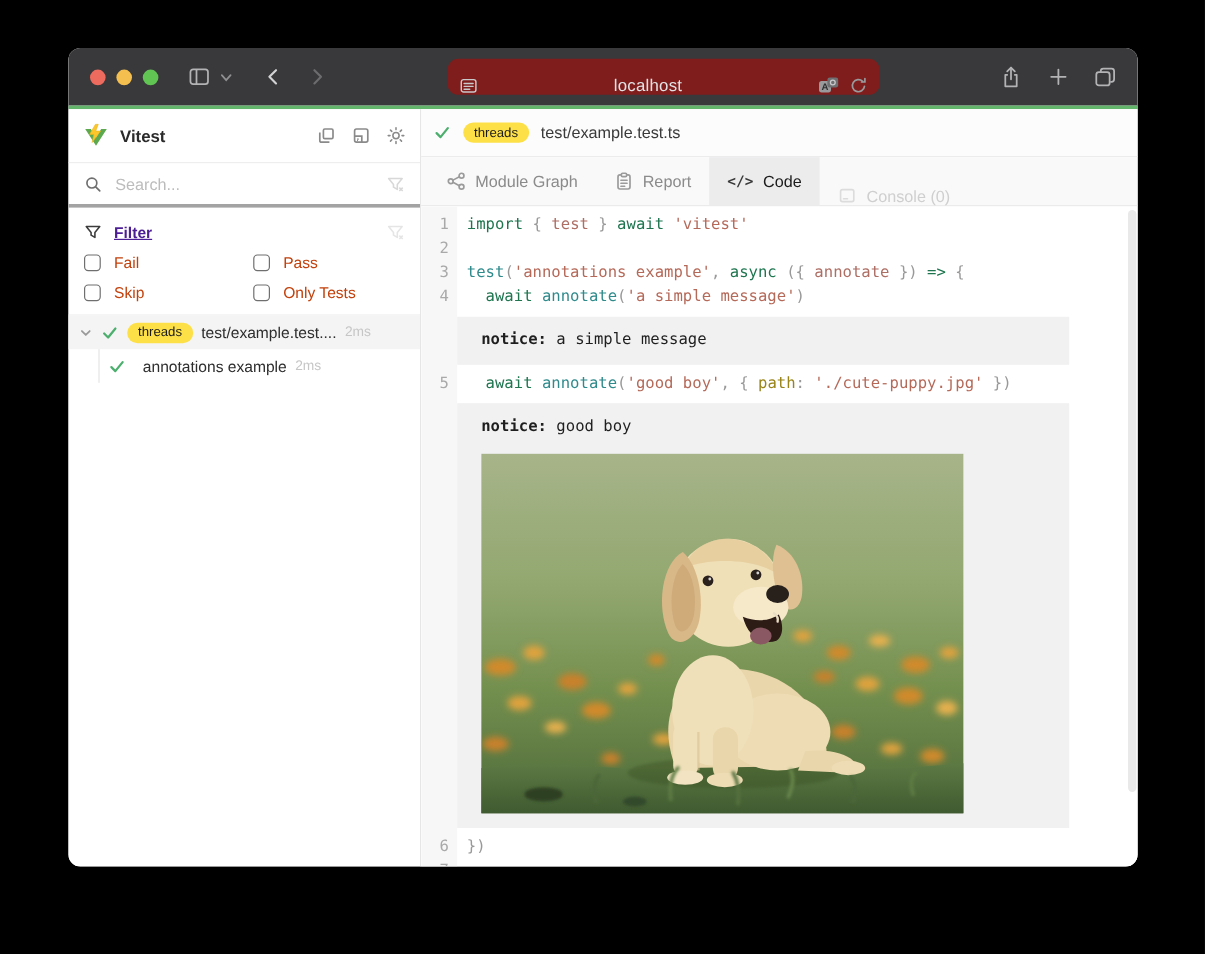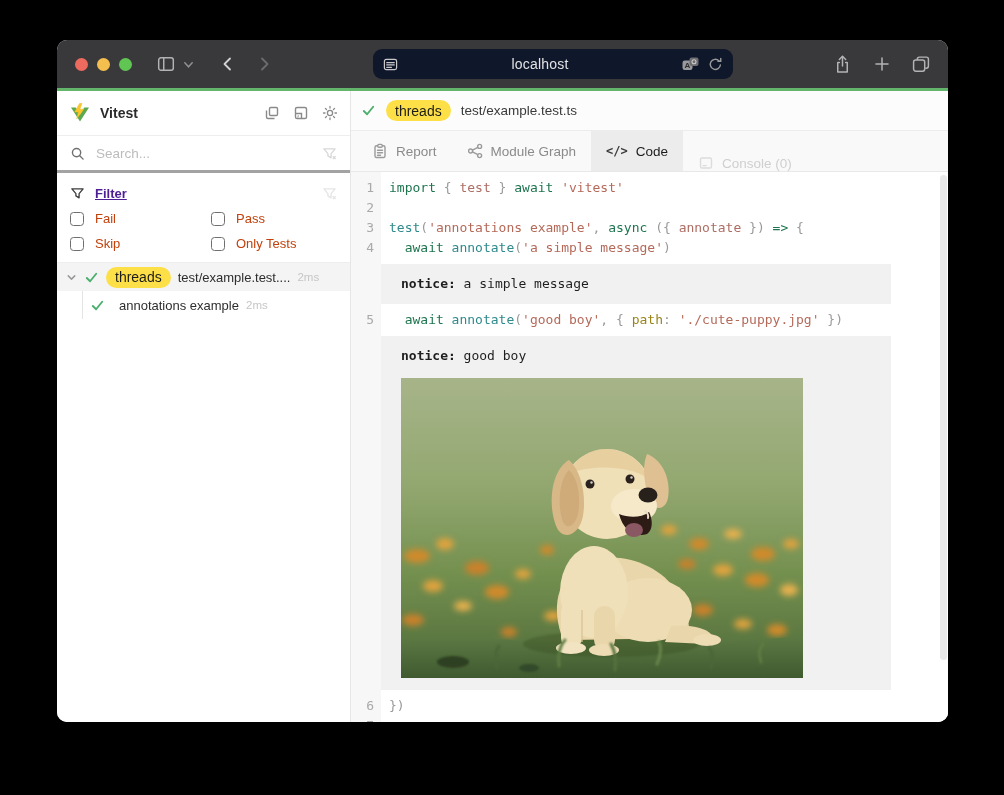--- a/index.html
+++ b/index.html
@@ -8,22 +8,22 @@
   svg { display:block; }
 
   .window { position:absolute; left:57px; top:40px; width:891px; height:682px;
     border-radius:10px; overflow:hidden; background:#fff; display:flex; flex-direction:column; }
 
   
   .chrome { flex:0 0 48px; background:#39393b; display:flex; align-items:center; padding:0 18px; }
   .traffic { display:flex; gap:9px; }
   .dot { width:13px; height:13px; border-radius:50%; }
   .chrome-ic { color:#b3b3b5; display:flex; align-items:center; }
-  .addr { width:360px; height:30px; background:#0f172a; border-radius:9px; display:flex;
-    align-items:center; padding:0 10px; color:#e3e3e5; font-size:14px; }
+  .addr { width:360px; height:30px; background:#7f1d1d; border-radius:9px; display:flex;
+    align-items:flex-end; padding:0 10px; color:#e3e3e5; font-size:14px; }
   .addr .url { flex:1; text-align:center; letter-spacing:.2px; }
   .spacer { flex:1; }
 
   .progress { flex:0 0 3px; background:#62b56a; }
 
   .app { flex:1; display:flex; min-height:0; background:#fff; }
 
   
   .sidebar { flex:0 0 294px; border-right:1px solid #e6e6e6; display:flex; flex-direction:column; min-height:0; }
   .sb-header { flex:0 0 45px; display:flex; align-items:center; padding:0 12px; border-bottom:1px solid #eeeeee; }
@@ -36,21 +36,21 @@
   .filter-head .lbl { margin-left:10px; font-size:13px; font-weight:700; color:#4c1d95; flex:1;text-decoration:underline; }
   .filter-grid { margin-top:10px; display:grid; grid-template-columns:141px 1fr; row-gap:10px; }
   .cb { display:flex; align-items:center; font-size:13px; color:#c2410c; }
   .cb .box { width:14px; height:14px; border:1.5px solid #6f6f6f; border-radius:3.5px; margin-right:11px; }
   .sb-stats { padding:8px 4px 9px; border-bottom:1px solid #eeeeee; text-align:center;
     font-size:12.5px; font-weight:700; line-height:17px; color:#444; }
   .tree { flex:1; min-height:0; }
   .tree-row { height:28px; display:flex; align-items:center; padding:0 8px; font-size:13px; color:#2e2e2e; }
   .tree-row.selected { background:#f4f4f5; }
   .tree-row .guide { align-self:stretch; width:1px; background:#e4e4e4; margin-left:17px; margin-right:7px; }
-  .badge { background:#fde047; border-radius:999px; padding:2.5px 9px; font-size:14px; color:#1c1c1c; white-space:nowrap; }
+  .badge { background:#fde047; border-radius:999px; padding:2.5px 9px; font-size:11px; color:#1c1c1c; white-space:nowrap; }
   .t-name { margin-left:7px; white-space:nowrap; overflow:hidden; }
   .t-time { margin-left:7px; font-size:11.5px; color:#c6c6c6; }
 
   
   .main { flex:1; display:flex; flex-direction:column; min-width:0; }
   .m-header { flex:0 0 40px; background:#fcfcfc; display:flex; align-items:center; padding:0 10px;
     border-bottom:1px solid #ececec; font-size:13.5px; color:#3a3a3a; }
   .m-header .fname { margin-left:10px; }
   .m-tabs { flex:0 0 41px; background:#f9f9fa; border-bottom:1px solid #e8e8e8; display:flex; padding-left:6px; }
   .tab { display:flex; align-items:center; gap:8px; padding:0 15px; font-size:13.5px; color:#8b8b8b; cursor:default; }
@@ -281,37 +281,37 @@
               <polyline points="3,8.5 6.5,12 13,4"></polyline>
             </svg>
 </span>
         <span class="badge" style="margin-left:10px">threads</span>
         <span class="fname">test/example.test.ts</span>
       </div>
       <div class="m-tabs">
           <div class="tab">
             <span style="display: flex;">
   <svg width="16" height="16" viewBox="0 0 16 16" fill="none" stroke="currentColor" stroke-width="1.4" stroke-linecap="round">
-                <rect x="3" y="2.8" width="10" height="11.7" rx="1.6"></rect>
-                <rect x="5.8" y="1.4" width="4.4" height="2.8" rx="1" fill="#f9f9fa"></rect>
-                <path d="M5.5 7.2h5M5.5 9.7h5M5.5 12.2h3"></path>
-              </svg>
-</span>
-            <span>Report</span>
-          </div>
-          <div class="tab">
-            <span style="display: flex;">
-  <svg width="16" height="16" viewBox="0 0 16 16" fill="none" stroke="currentColor" stroke-width="1.4" stroke-linecap="round">
                 <circle cx="3.6" cy="8" r="2"></circle>
                 <circle cx="12.6" cy="3.4" r="2"></circle>
                 <circle cx="12.6" cy="12.6" r="2"></circle>
                 <path d="M5.5 7.1l5.3-2.8M5.5 8.9l5.3 2.8"></path>
               </svg>
 </span>
             <span>Module Graph</span>
+          </div>
+          <div class="tab">
+            <span style="display: flex;">
+  <svg width="16" height="16" viewBox="0 0 16 16" fill="none" stroke="currentColor" stroke-width="1.4" stroke-linecap="round">
+                <rect x="3" y="2.8" width="10" height="11.7" rx="1.6"></rect>
+                <rect x="5.8" y="1.4" width="4.4" height="2.8" rx="1" fill="#f9f9fa"></rect>
+                <path d="M5.5 7.2h5M5.5 9.7h5M5.5 12.2h3"></path>
+              </svg>
+</span>
+            <span>Report</span>
           </div>
           <div class="tab active">
             <span style="display: flex;">
               <span class="codeglyph">&lt;/&gt;</span>
             </span>
             <span>Code</span>
           </div>
           <div class="tab disabled">
             <span style="display: flex;">
   <svg width="16" height="16" viewBox="0 0 16 16" fill="none" stroke="currentColor" stroke-width="1.4" stroke-linecap="round">

